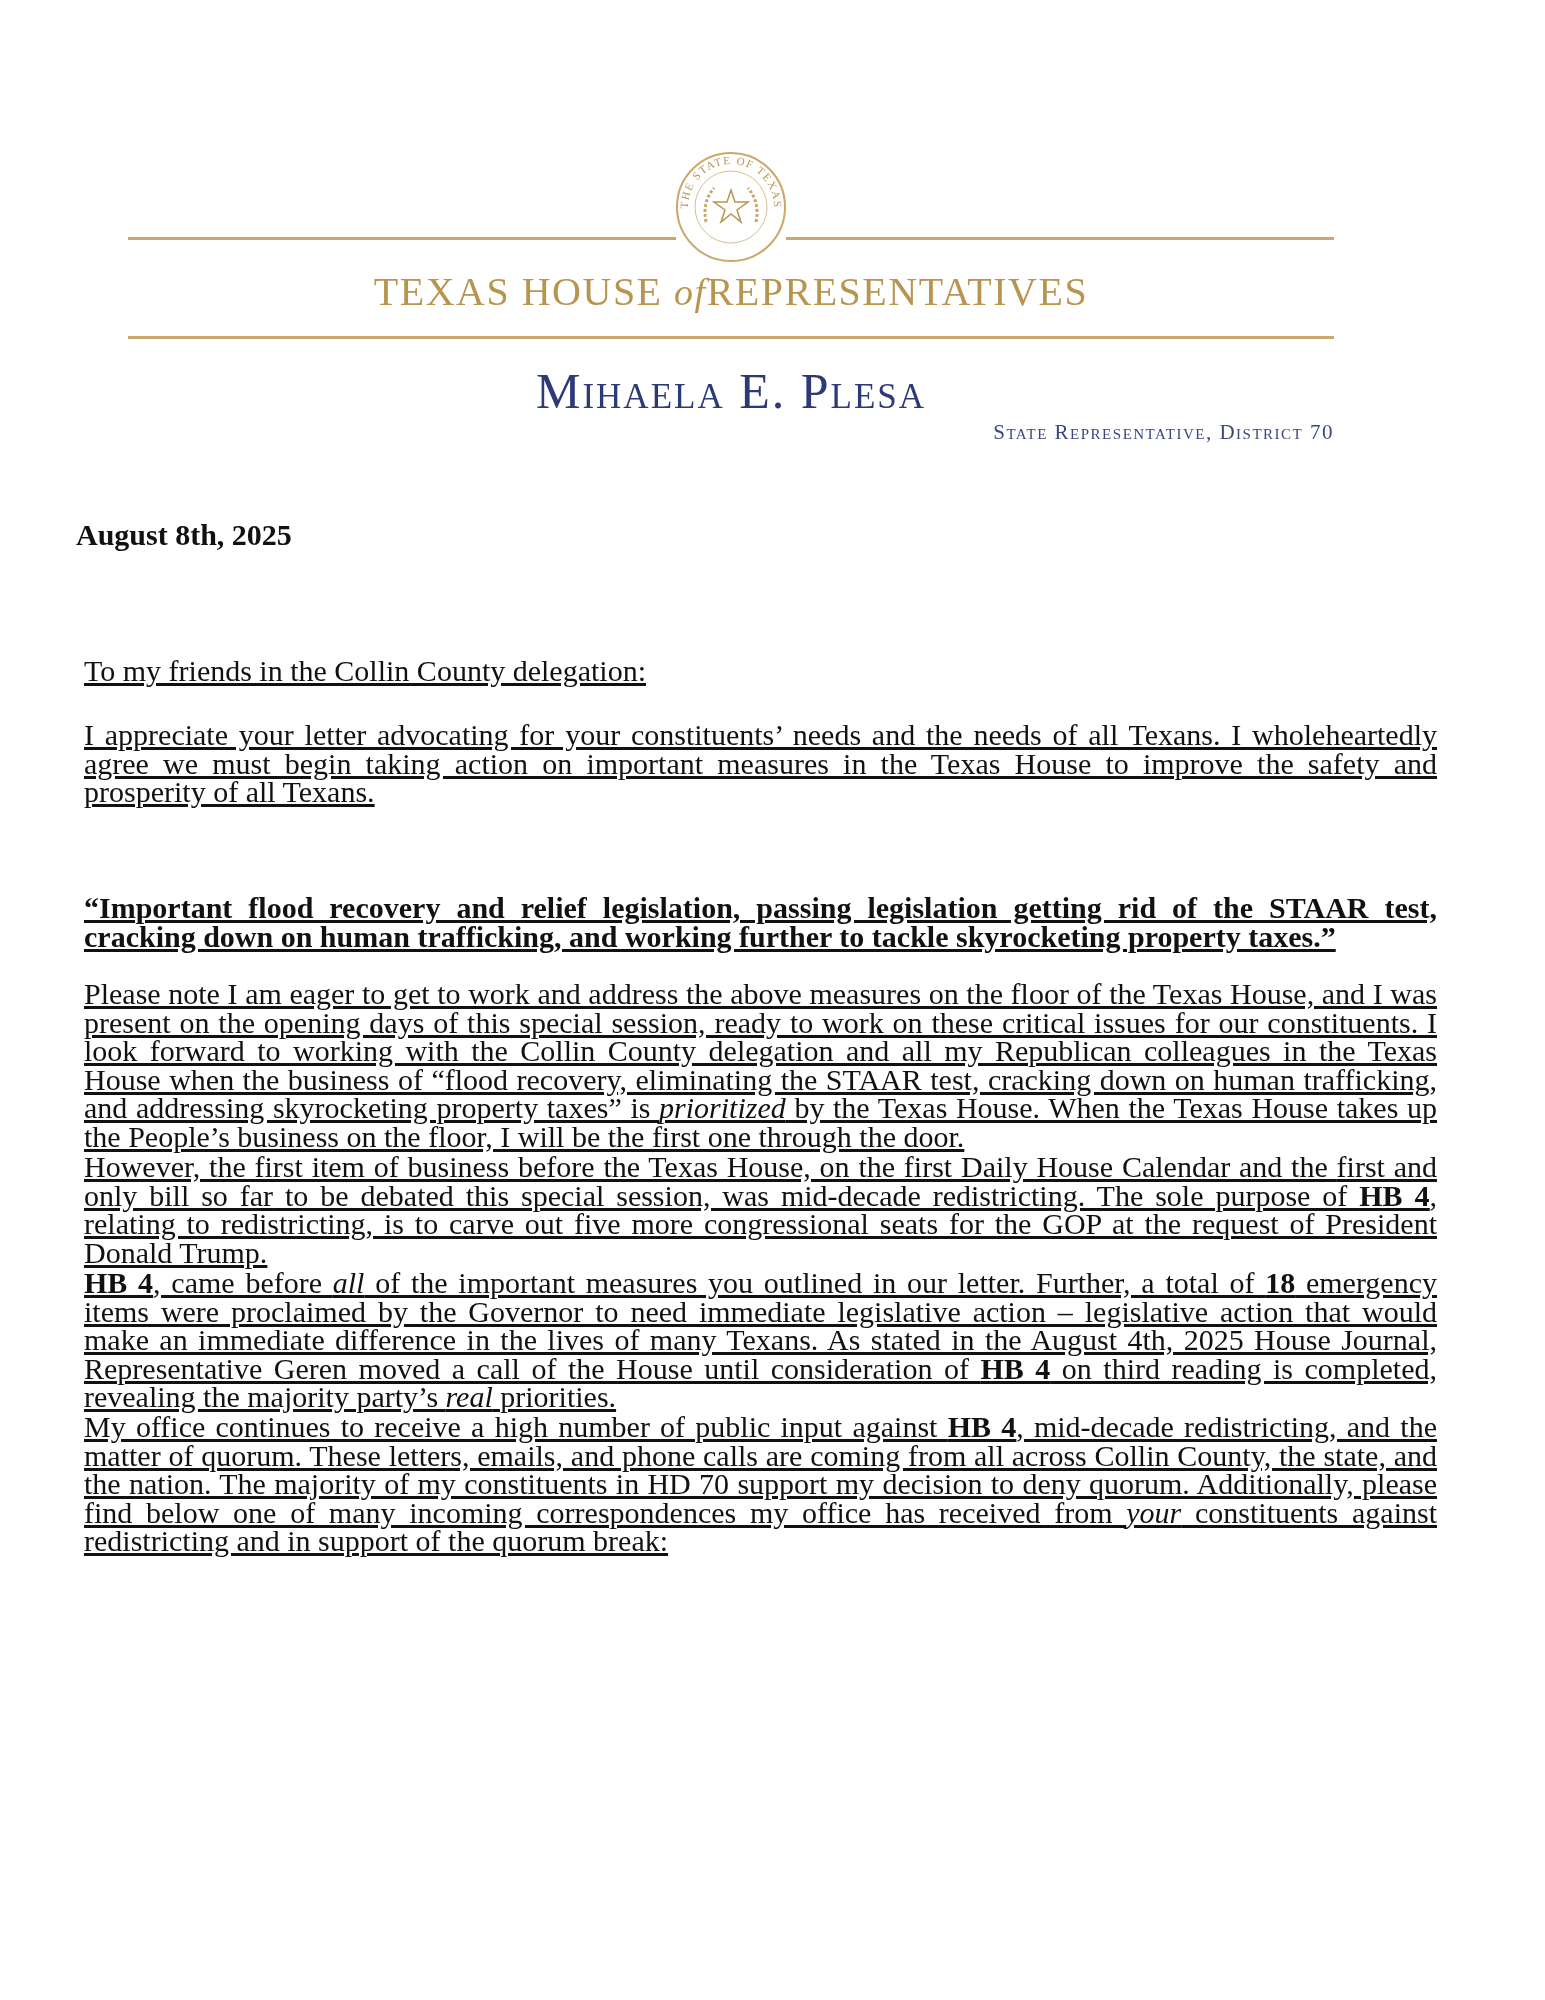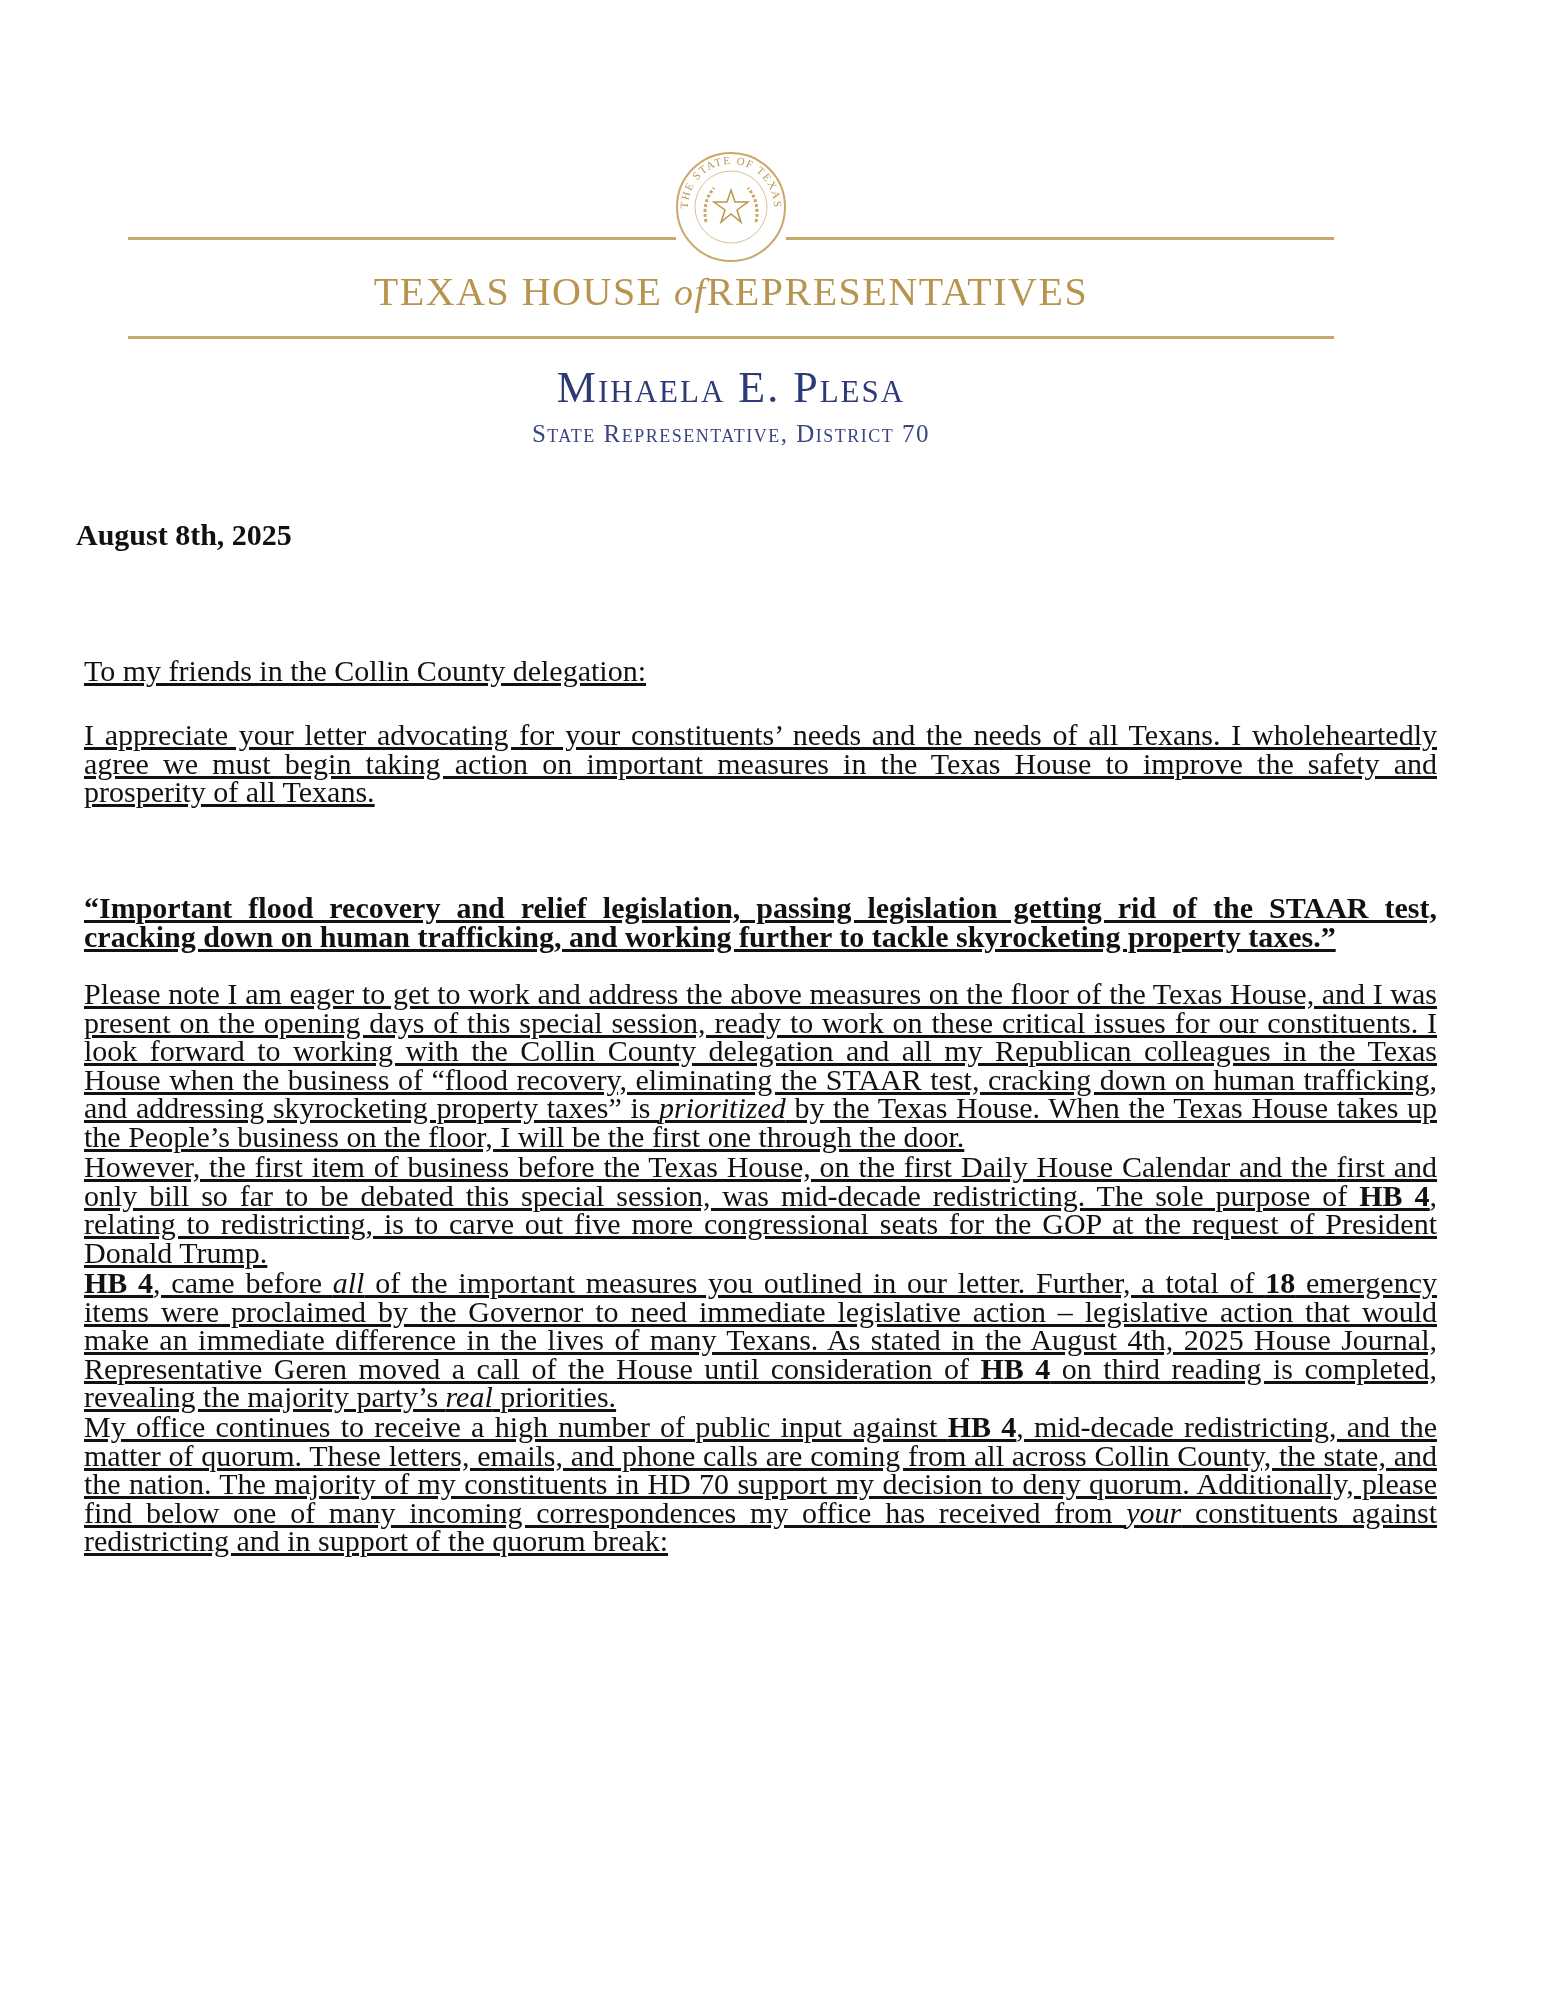--- a/index.html
+++ b/index.html
@@ -13,26 +13,26 @@
     .rule.bottom { left: 128px; top: 336px; width: 1206px; }
     .seal { position: absolute; left: 674px; top: 150px; width: 114px; height: 114px; }
     .house-title {
       position: absolute; left: 128px; top: 268px; width: 1206px; text-align: center;
       font-family: "Liberation Serif", "DejaVu Serif", serif; font-size: 40px; color: #b8954f;
       letter-spacing: 1.5px;
     }
     .house-title .of { font-style: italic; font-size: 38px; margin-top: 35px; }
     .rep-name {
       position: absolute; left: 128px; top: 362px; width: 1206px; text-align: center;
-      font-family: "Liberation Serif", "DejaVu Serif", serif; font-size: 44px; color: #2d3a78;
+      font-family: "Liberation Serif", "DejaVu Serif", serif; font-size: 50px; color: #2d3a78;
       font-variant: small-caps; letter-spacing: 2px;
     }
     .rep-title {
-      position: absolute; left: 128px; top: 420px; width: 1206px; text-align: center;
-      font-family: "Liberation Serif", "DejaVu Serif", serif; font-size: 25px; color: #3a4680;
+      position: absolute; left: 128px; top: 420px; width: 1206px; text-align: right;
+      font-family: "Liberation Serif", "DejaVu Serif", serif; font-size: 21px; color: #3a4680;
       font-variant: small-caps; letter-spacing: 1.5px;
     }
 
     
     .body {
       position: absolute; left: 76px; width: 1353px;
       font-family: "Liberation Serif", "DejaVu Serif", serif; font-size: 30px; line-height: 28.5px;
       color: #111; text-align: justify;
     }
     .date { top: 521px; font-weight: bold; }

